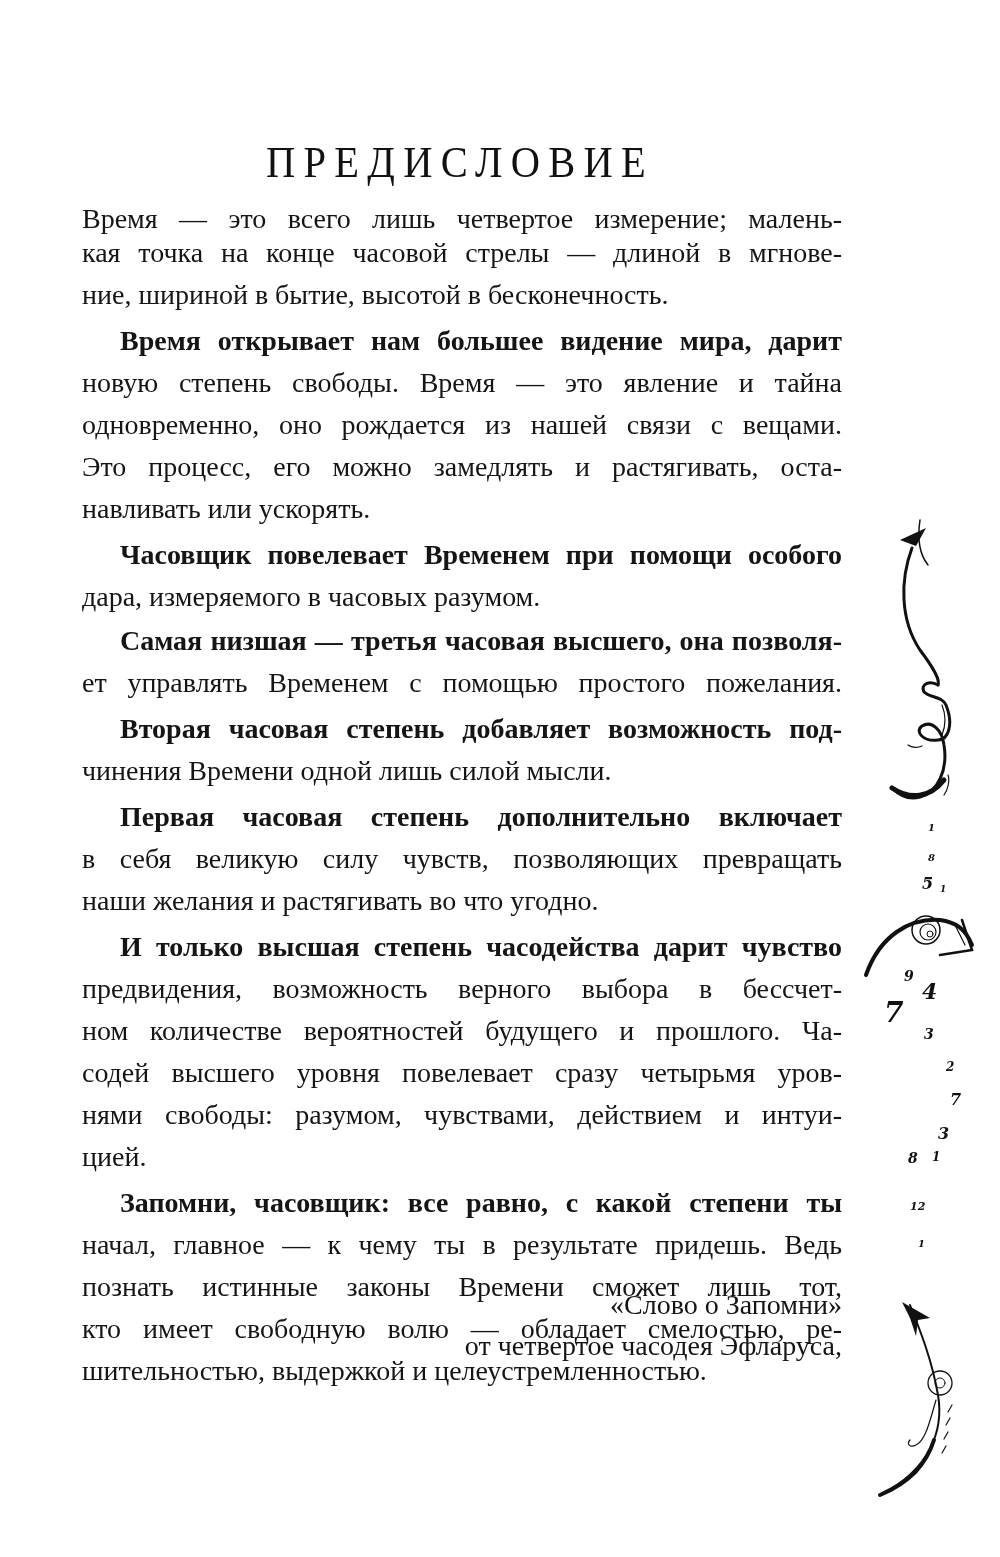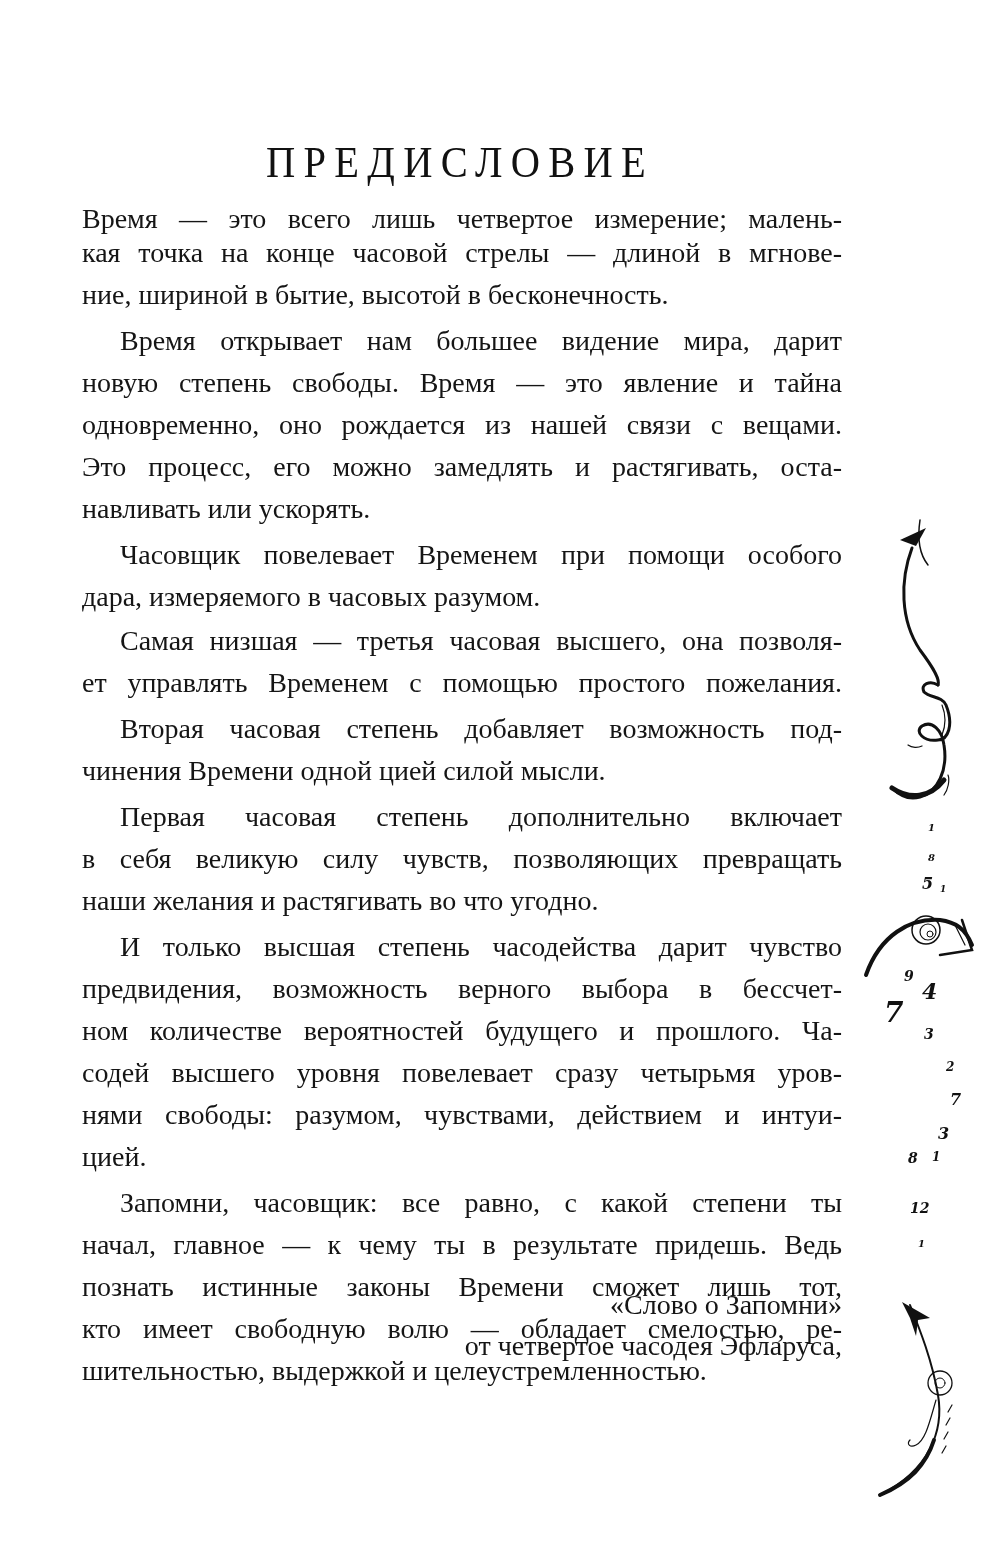--- a/index.html
+++ b/index.html
@@ -14,21 +14,21 @@
       transform: scaleX(0.92); transform-origin: 460px 0;
     }
     .body-text { position: absolute; left: 82px; top: 190px; width: 760px; }
     .line {
       position: absolute; left: 0; width: 760px; height: 42px; white-space: nowrap;
       font-size: 28px; line-height: 42px;
       text-align: justify; text-align-last: justify;
       transform-origin: 0 0;
     }
     .line.last { text-align-last: left; }
-    .line.indent { padding-left: 38px; width: 722px; }
+    .line.indent { padding-left: 38px; width: 722px; font-weight: bold; }
     .signature {
       position: absolute; right: 158px; top: 1284px; text-align: right;
       font-size: 28px; line-height: 41px; color: #151515;
     }
     .signature div { white-space: nowrap; }
     .ornament { position: absolute; left: 860px; top: 0; width: 140px; height: 1557px; }
     .numerals span {
       position: absolute; font-family: "DejaVu Serif", serif; font-weight: bold; font-style: italic; color: #111;
     }
   </style>
@@ -49,21 +49,21 @@
   <div class="line" style="top:256px">Это процесс, его можно замедлять и растягивать, оста-</div>
   <div class="line last" style="top:298px">навливать или ускорять.</div>
 
   <div class="line indent" style="top:344px">Часовщик повелевает Временем при помощи особого</div>
   <div class="line last" style="top:386px">дара, измеряемого в часовых разумом.</div>
 
   <div class="line indent" style="top:430px">Самая низшая — третья часовая высшего, она позволя-</div>
   <div class="line" style="top:472px">ет управлять Временем с помощью простого пожелания.</div>
 
   <div class="line indent" style="top:518px">Вторая часовая степень добавляет возможность под-</div>
-  <div class="line last" style="top:560px">чинения Времени одной цией силой мысли.</div>
+  <div class="line last" style="top:560px">чинения Времени одной лишь силой мысли.</div>
 
   <div class="line indent" style="top:606px">Первая часовая степень дополнительно включает</div>
   <div class="line" style="top:648px">в себя великую силу чувств, позволяющих превращать</div>
   <div class="line last" style="top:690px">наши желания и растягивать во что угодно.</div>
 
   <div class="line indent" style="top:736px">И только высшая степень часодейства дарит чувство</div>
   <div class="line" style="top:778px">предвидения, возможность верного выбора в бессчет-</div>
   <div class="line" style="top:820px">ном количестве вероятностей будущего и прошлого. Ча-</div>
   <div class="line" style="top:862px">содей высшего уровня повелевает сразу четырьмя уров-</div>
   <div class="line" style="top:904px">нями свободы: разумом, чувствами, действием и интуи-</div>
@@ -121,16 +121,16 @@
     <span style="left:80px; top:884px; font-size:9px;">1</span>
     <span style="left:44px; top:968px; font-size:14px;">9</span>
     <span style="left:62px; top:978px; font-size:22px;">4</span>
     <span style="left:24px; top:996px; font-size:28px;">7</span>
     <span style="left:64px; top:1026px; font-size:14px;">3</span>
     <span style="left:86px; top:1060px; font-size:12px;">2</span>
     <span style="left:90px; top:1090px; font-size:16px;">7</span>
     <span style="left:78px; top:1124px; font-size:16px;">3</span>
     <span style="left:48px; top:1150px; font-size:14px;">8</span>
     <span style="left:72px; top:1150px; font-size:12px;">1</span>
-    <span style="left:50px; top:1200px; font-size:14px;">12</span>
+    <span style="left:50px; top:1200px; font-size:11px;">12</span>
     <span style="left:58px; top:1238px; font-size:10px;">1</span>
   </div>
 </div>
 
 </body></html>

